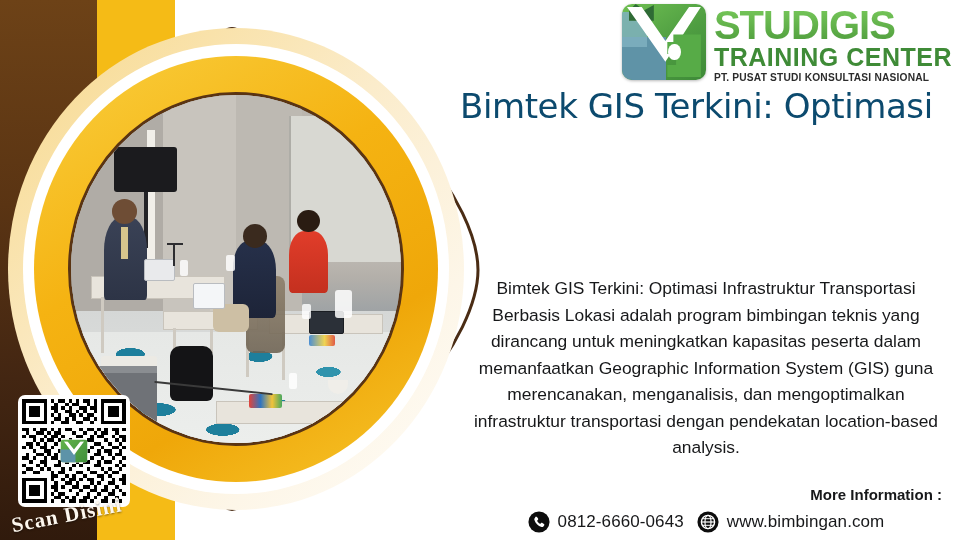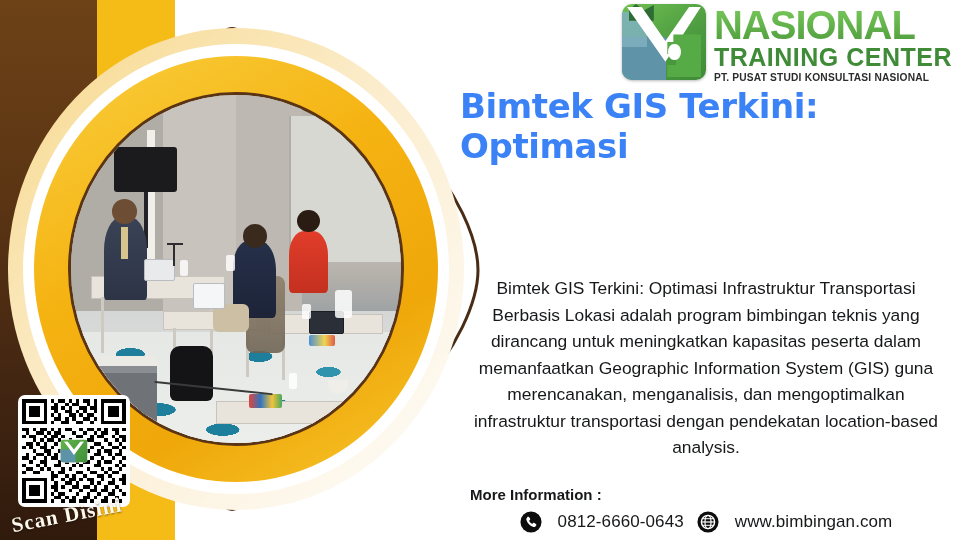--- a/index.html
+++ b/index.html
@@ -126,36 +126,36 @@
     letter-spacing:-1px;color:#5fb246;
     background:linear-gradient(180deg,#78c95b 0%,#4f9d3d 100%);-webkit-background-clip:text;background-clip:text;
     -webkit-text-fill-color:transparent;text-shadow:none;}
   .logo-training{font-family:"Liberation Sans",sans-serif;font-weight:700;font-size:25px;line-height:1.06;
     letter-spacing:.5px;color:#3f8b37;}
   .logo-sub{font-family:"Liberation Sans",sans-serif;font-weight:700;font-size:10.2px;line-height:1.4;
     letter-spacing:.2px;color:#2c2c2c;}
 
   
   .headline{position:absolute;left:460px;top:86px;width:492px;
-    font-family:"DejaVu Sans",sans-serif;font-weight:700;font-size:34px;line-height:1.18;
-    color:#3b82f6;text-align:left;letter-spacing:-.4px;}
+    font-family:"DejaVu Sans",sans-serif;font-weight:400;font-size:34px;line-height:1.18;
+    color:#0c4a6e;text-align:left;letter-spacing:-.4px;}
 
   
   .para{position:absolute;left:470px;top:258px;width:472px;
     font-family:"Liberation Sans",sans-serif;font-size:17.4px;line-height:1.52;
     color:#17181a;text-align:center;}
 
   
-  .more-info{position:absolute;left:470px;top:486px;width:472px;text-align:left;
+  .more-info{position:absolute;left:470px;top:486px;width:472px;text-align:right;
     font-family:"Liberation Sans",sans-serif;font-weight:700;font-size:15px;color:#17181a;}
   .contact-row{position:absolute;left:470px;top:511px;width:472px;
     display:flex;align-items:center;justify-content:center;gap:13px;}
   .cline{display:flex;align-items:center;gap:8px;}
   .cicon{width:22px;height:22px;flex:0 0 22px;}
-  .ctext{font-family:"Liberation Sans",sans-serif;font-size:17px;color:#17181a;letter-spacing:.1px;margin-left:8px;}
+  .ctext{font-family:"Liberation Sans",sans-serif;font-size:17px;color:#17181a;letter-spacing:.1px;}
 </style>
 </head>
 <body>
 
 <div id="poster">
 
   <div class="bar-brown"></div>
   <div class="bar-gold"></div>
 
   <svg class="arc-wrap" viewBox="0 0 280 504">
@@ -457,21 +457,21 @@
   <div class="logo-lockup">
     <div class="logo-mark">
       <div class="lm-teal"></div>
         <div class="lm-teal2"></div>
         <div class="lm-dark"></div>
       <div class="lm-v"></div>
         <div class="lm-puzzle"></div>
         <div class="lm-puzzle-cut"></div>
     </div>
     <div class="logo-text">
-      <div class="logo-studigis">NASIONAL</div>
+      <div class="logo-studigis">STUDIGIS</div>
       <div class="logo-training">TRAINING CENTER</div>
       <div class="logo-sub">PT. PUSAT STUDI KONSULTASI NASIONAL</div>
     </div>
   </div>
 
   <div class="headline">
     <div>Bimtek GIS Terkini: Optimasi</div>
   </div>
 
   <p class="para">Bimtek GIS Terkini: Optimasi Infrastruktur Transportasi Berbasis Lokasi adalah program bimbingan teknis yang dirancang untuk meningkatkan kapasitas peserta dalam memanfaatkan Geographic Information System (GIS) guna merencanakan, menganalisis, dan mengoptimalkan infrastruktur transportasi dengan pendekatan location-based analysis.</p>

